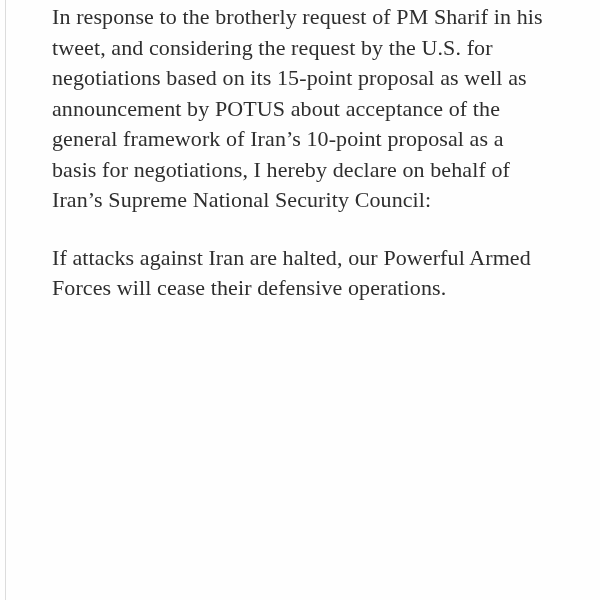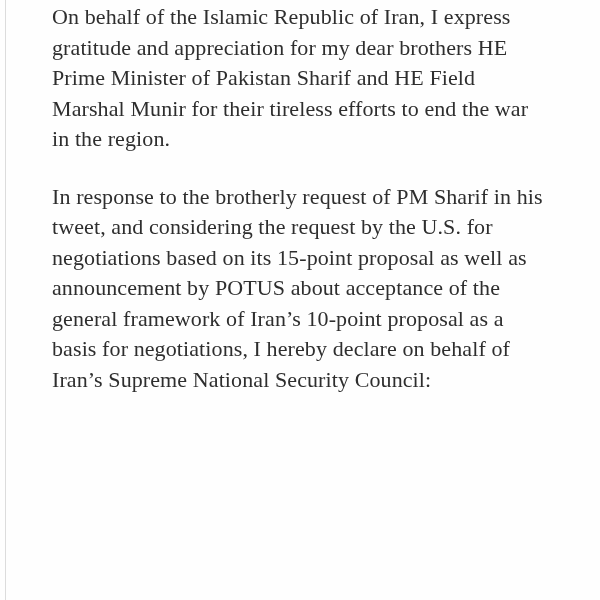--- a/index.html
+++ b/index.html
@@ -40,26 +40,23 @@
     margin: 0 0 27px 0;
     white-space: pre-line;
   }
 </style>
 </head>
 <body style="--page-bg: #fefefe; --text-color: #2e2e2e; --rule-color: #dcdcdc;">
 
 <main class="page">
   <div class="left-rule"></div>
   <div class="content">
-    <p>On behalf of the Islamic Republic of Iran, I express
-gratitude and appreciation for my dear brothers HE
-Prime Minister of Pakistan Sharif and HE Field
-Marshal Munir for their tireless efforts to end the war
-in the region.</p>
     <p>In response to the brotherly request of PM Sharif in his
 tweet, and considering the request by the U.S. for
 negotiations based on its 15-point proposal as well as
 announcement by POTUS about acceptance of the
 general framework of Iran’s 10-point proposal as a
 basis for negotiations, I hereby declare on behalf of
 Iran’s Supreme National Security Council:</p>
+    <p>If attacks against Iran are halted, our Powerful Armed
+Forces will cease their defensive operations.</p>
   </div>
 </main>
 
 </body></html>

